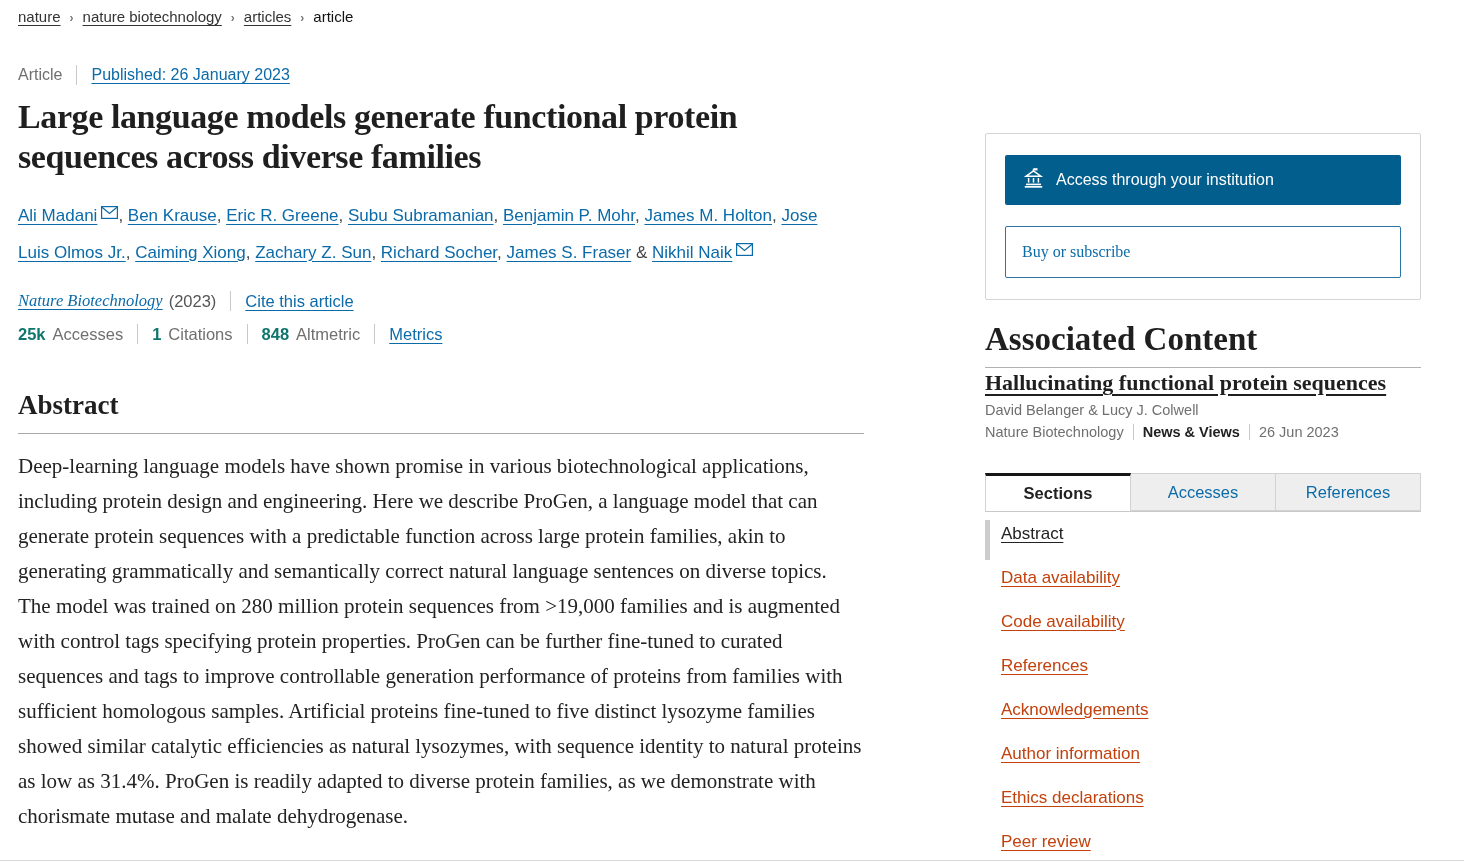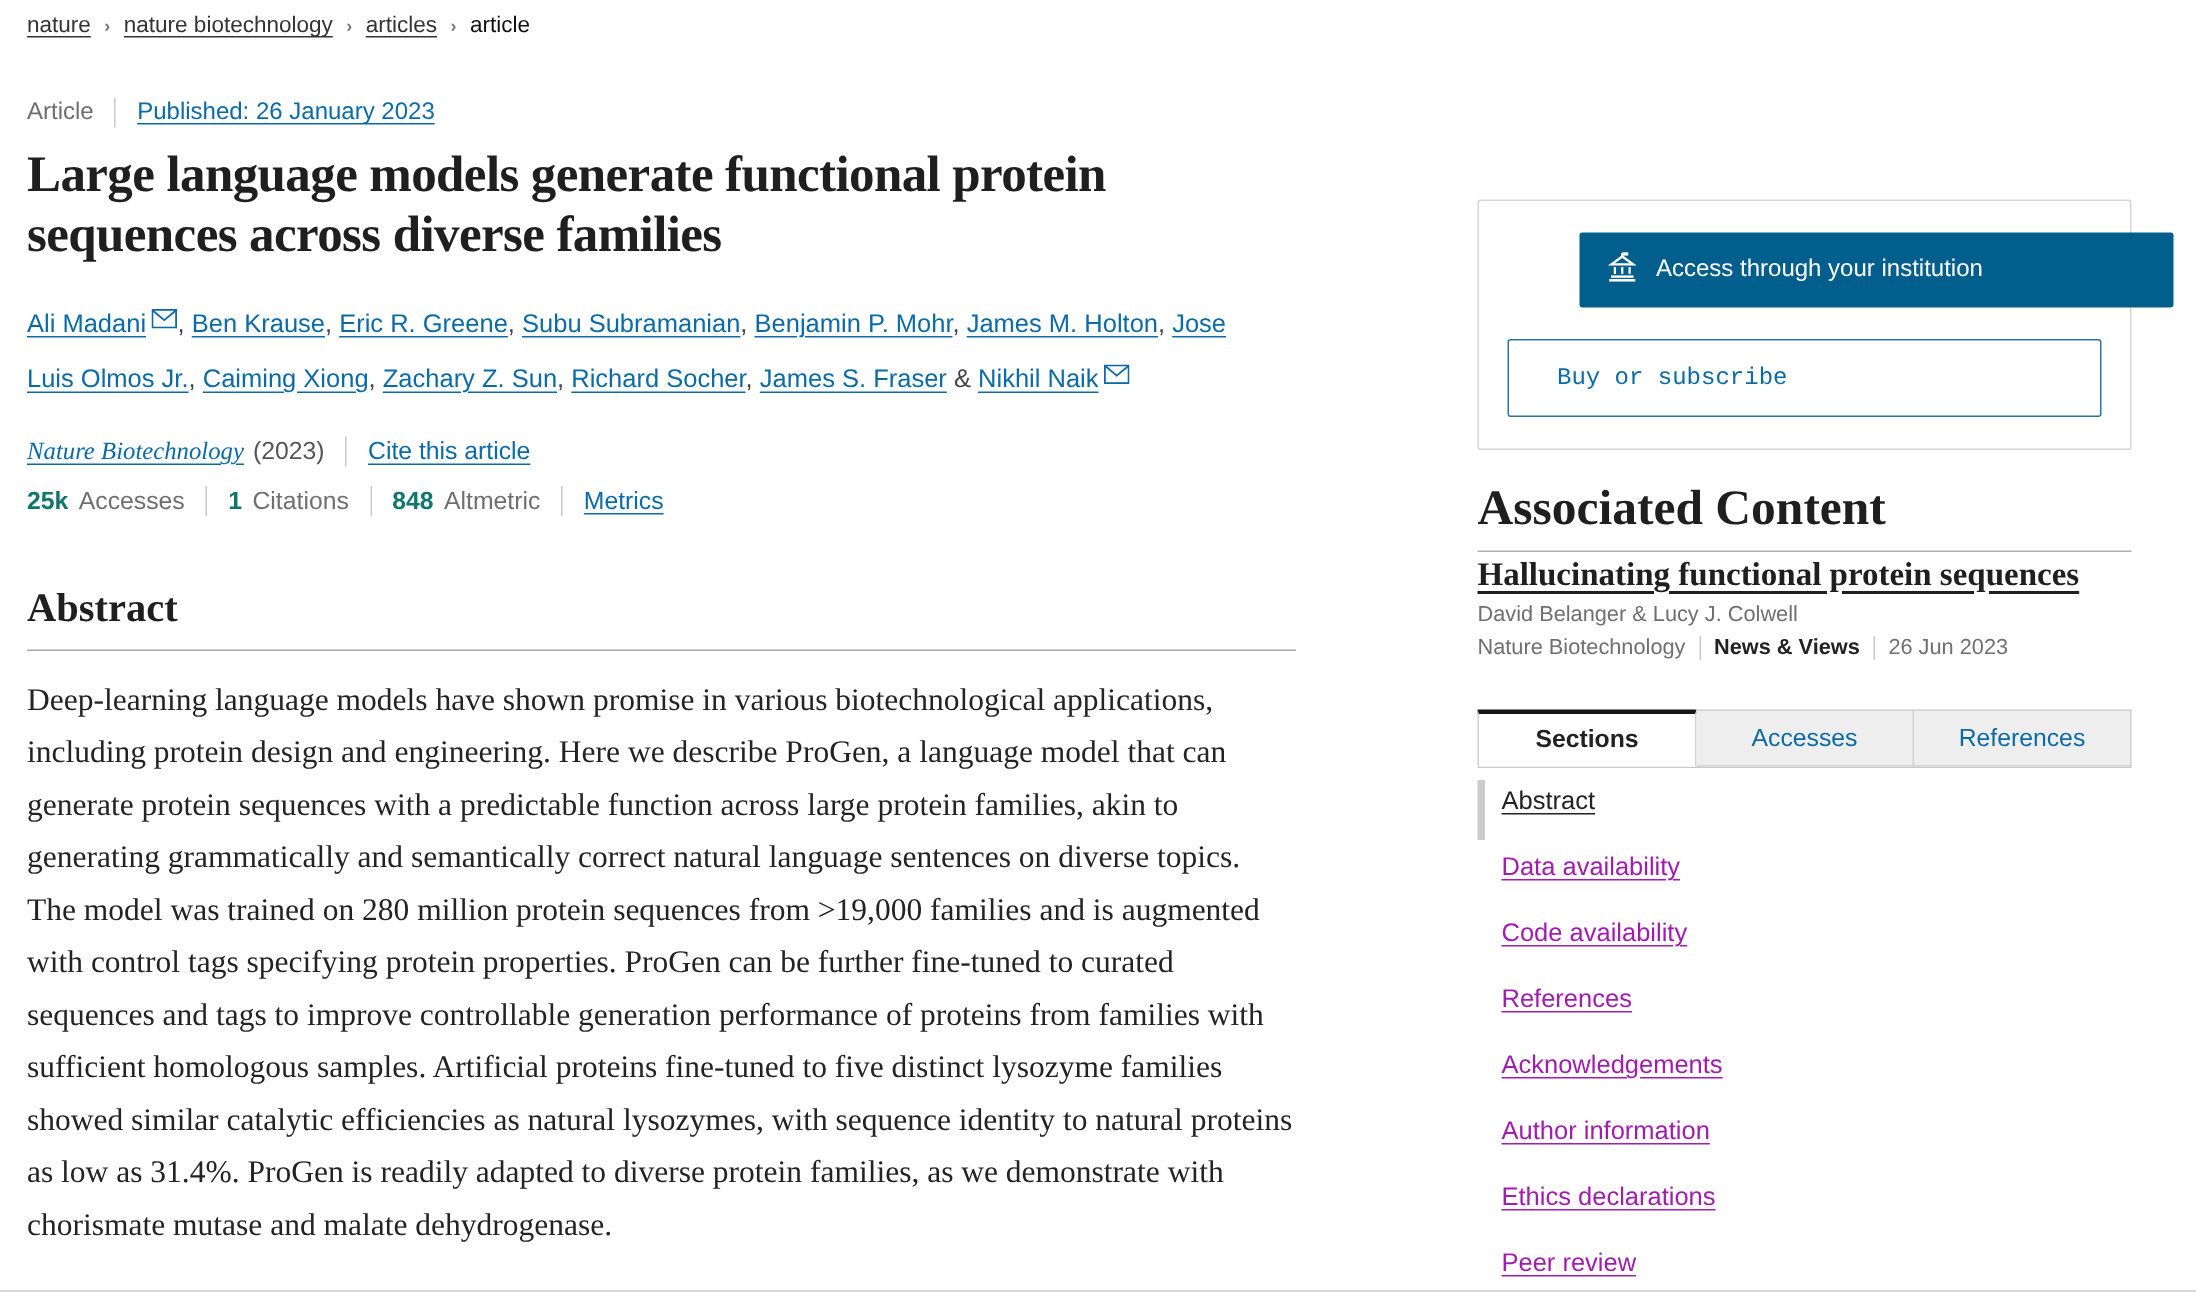--- a/index.html
+++ b/index.html
@@ -38,24 +38,24 @@
   .abstract .rule { border:none; border-top:1px solid #a8a8a8; margin-top:12px; }
   .abstract p { margin-top:15px; font-family:"Liberation Serif", serif; font-size:21px;
                 line-height:35px; color:#232323; max-width:846px; }
 
   
   .aside { position:absolute; left:985px; top:68px; width:436px; }
 
   .buy-box { border:1px solid #d5d5d5; border-radius:2px; padding:21px 19px; background:#fff; }
   .access-btn { width:100%; height:50px; background:#025e8d; color:#fff; border:none; border-radius:2px;
                 font-family:"Liberation Sans", sans-serif; font-size:16px; display:flex; align-items:center;
-                padding-left:18px; gap:12px; cursor:pointer;margin-left:48px; }
+                padding-left:18px; gap:12px; cursor:pointer; }
   .buy-btn { width:100%; height:52px; margin-top:21px; background:#fff; color:#0b6ba9;
-             border:1px solid #2c74a1; border-radius:2px; font-family:Liberation Mono, monospace;
-             font-size:16px; text-align:left; padding-left:32px; cursor:pointer; }
+             border:1px solid #2c74a1; border-radius:2px; font-family:Liberation Serif, serif;
+             font-size:16px; text-align:left; padding-left:16px; cursor:pointer; }
 
   .associated { margin-top:21px; }
   .associated h2 { font-family:"Liberation Serif", serif; font-size:33px; color:#1f1f1f;
                    padding-bottom:9px; border-bottom:1px solid #b1b1b1; }
   .assoc-title { display:block; font-family:"Liberation Serif", serif; font-weight:bold;
                  font-size:22px; line-height:30px; color:#1f1f1f; text-decoration:underline;
                  text-underline-offset:4px; }
   .assoc-authors { margin-top:4px; font-size:14.5px; color:#6f6f6f; }
   .assoc-meta { margin-top:6px; font-size:14.5px; color:#6f6f6f; display:flex; align-items:center; }
   .assoc-meta b { color:#222; }
@@ -65,21 +65,21 @@
   .tab { flex:1; height:38px; display:flex; align-items:center; justify-content:center;
          font-size:16.5px; cursor:pointer; }
   .tab.inactive { background:#eee; color:#0b6ba9; border:1px solid #d2d2d2; border-left:none; }
   .tab.inactive:first-child { border-left:1px solid #d2d2d2; }
   .tab.active { background:#fff; color:#222; font-weight:bold; border-top:3px solid #161616;
                 border-left:1px solid #d2d2d2; border-right:1px solid #d2d2d2; border-bottom:none;
                 margin-bottom:-1px; }
 
   .section-links { list-style:none; padding-bottom:10px; border-bottom:1px solid #d9d9d9; }
   .section-links li { position:relative; padding:12px 0 12px 16px; }
-  .section-links a { font-size:17px; color:#a21caf; text-decoration:underline; text-underline-offset:3px; }
+  .section-links a { font-size:17px; color:#c2410c; text-decoration:underline; text-underline-offset:3px; }
   .section-links li.current a { color:#222; }
   .section-links li.current .indicator { position:absolute; left:0; top:8px; width:5px; height:40px; background:#ccc; }
 
   .bottom-line { position:fixed; left:0; right:0; bottom:4px; border-top:1px solid #d9d9d9; }
 </style>
 </head>
 <body>
 
 <nav class="breadcrumbs" id="breadcrumbs"><a class="crumb">nature</a><span class="sep">›</span><a class="crumb">nature biotechnology</a><span class="sep">›</span><a class="crumb">articles</a><span class="sep">›</span><span class="crumb-last">article</span></nav>
 

